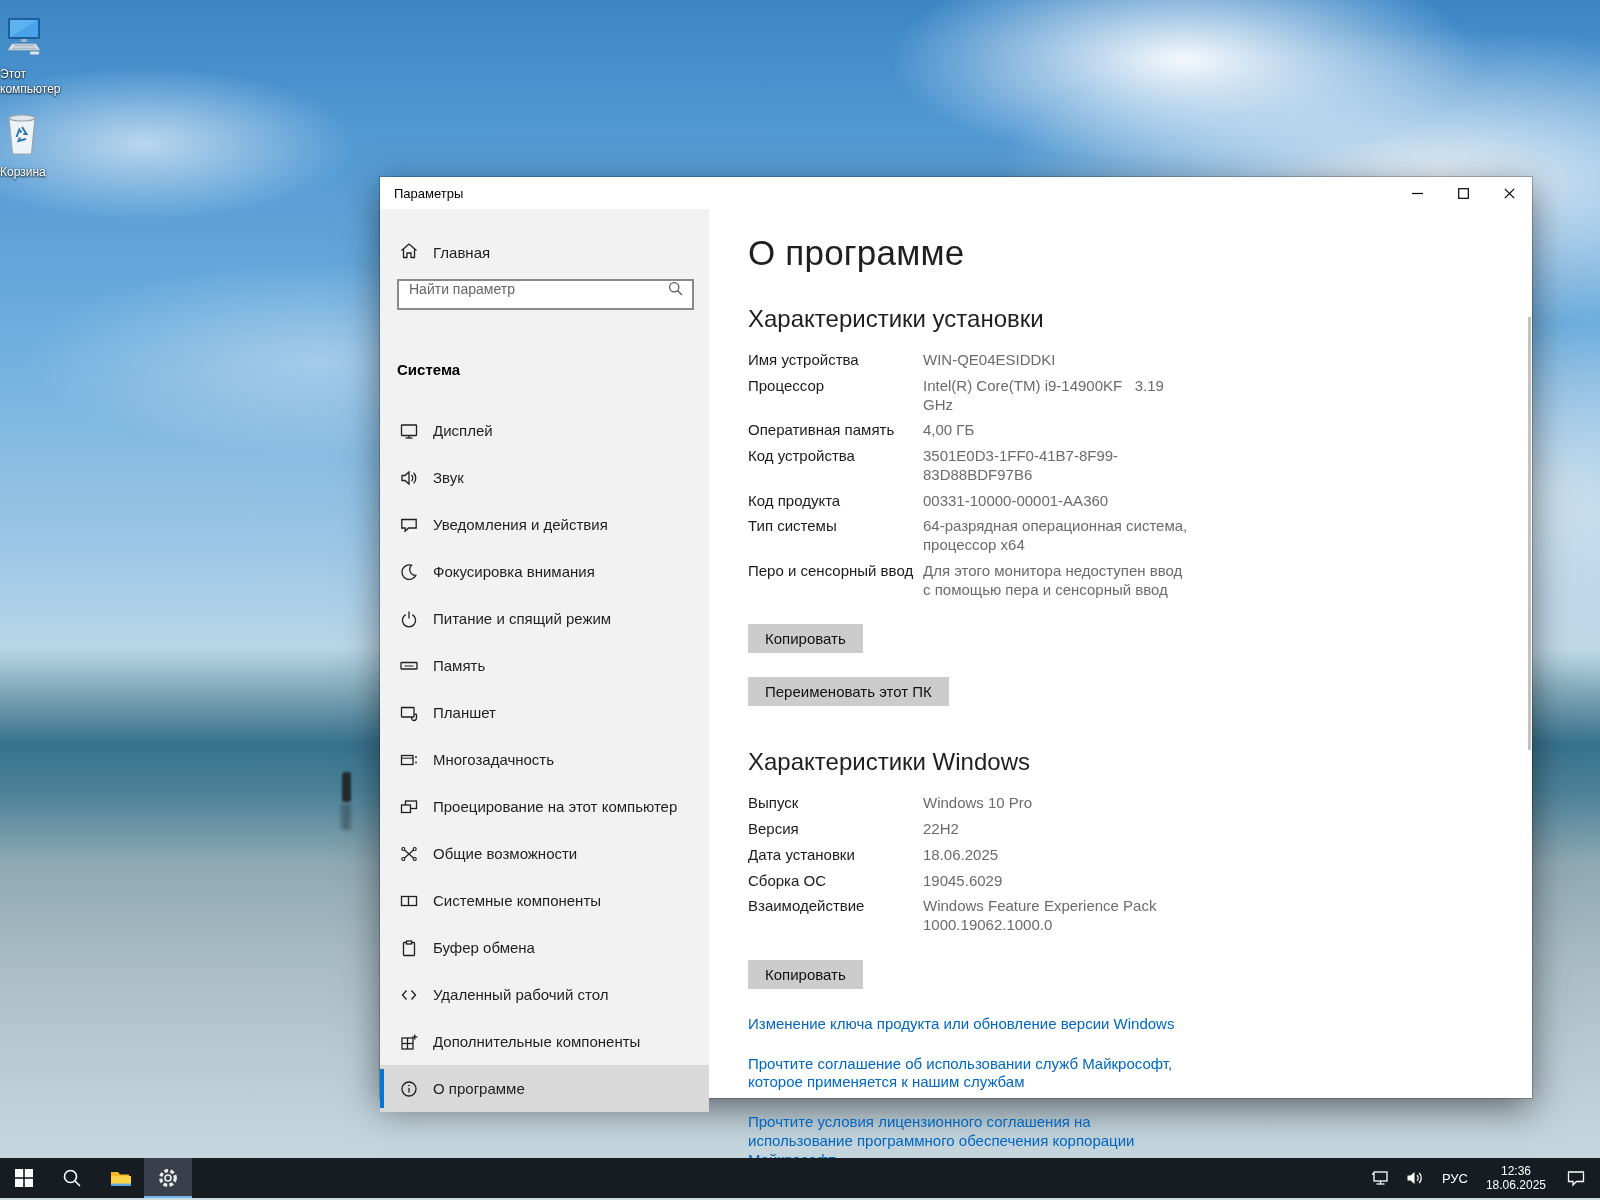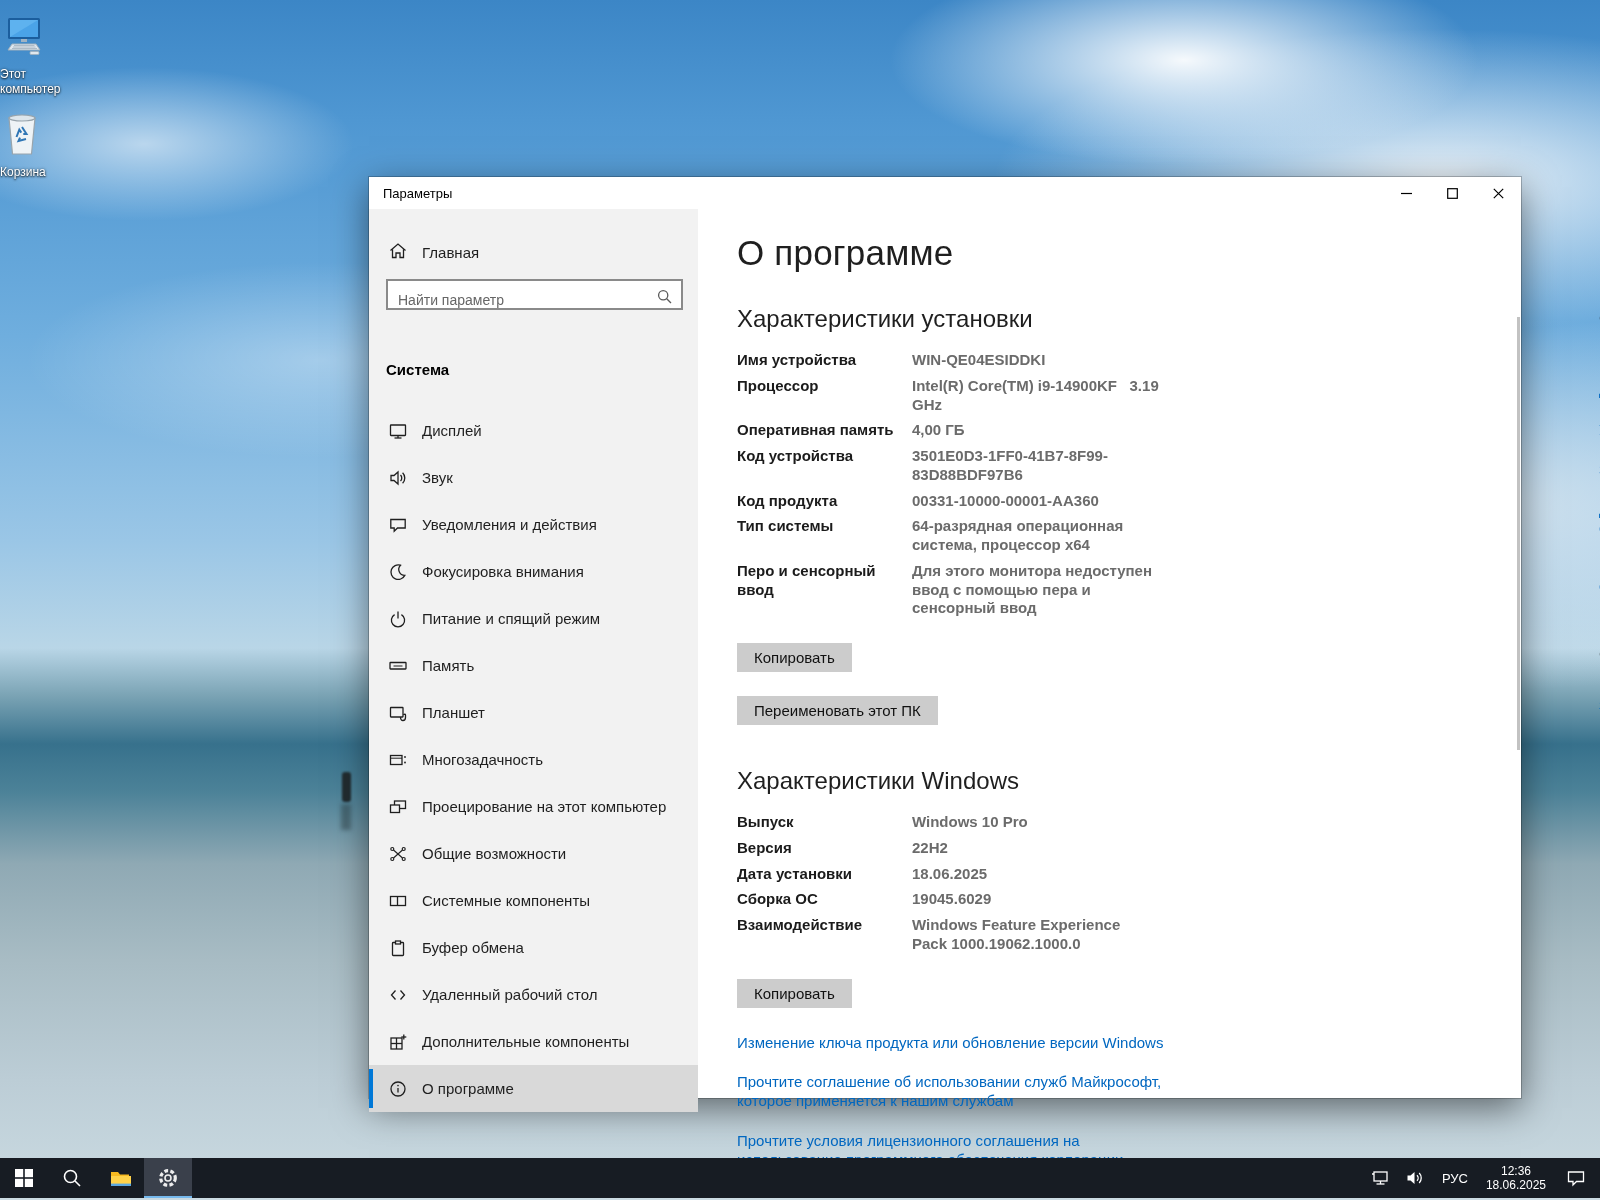--- a/index.html
+++ b/index.html
@@ -19,50 +19,50 @@
   }
   .person-silhouette { position:absolute; left:342px; top:772px; width:9px; height:30px; background:#222c30; border-radius:3px; filter:blur(1px); }
   .person-reflection { position:absolute; left:341px; top:804px; width:10px; height:26px; background:rgba(40,55,60,.45); filter:blur(2px); }
 
   
   .desktop-icon { position:absolute; width:80px; text-align:left; color:#fff; font-size:12px; line-height:1.25;
     text-shadow:0 1px 2px rgba(0,0,0,.85), 0 0 3px rgba(0,0,0,.5); cursor:default; }
   .desktop-icon .ic { display:block; margin:0 auto 3px; }
 
   
-  .win { position:absolute; left:369px; top:177px; width:1152px; height:921px; background:#fff;
+  .win { position:absolute; left:380px; top:177px; width:1152px; height:921px; background:#fff;
     box-shadow:0 10px 34px rgba(0,0,0,.5), 0 0 0 1px rgba(0,0,0,.22); }
   .titlebar { position:absolute; top:0; left:0; right:0; height:32px; }
   .win-title { position:absolute; left:14px; top:9px; font-size:13px; color:#000; }
   .caption-btns { position:absolute; right:0; top:0; display:flex; }
   .cap-btn { width:46px; height:32px; display:flex; align-items:center; justify-content:center; color:#000; font-size:13px; }
   .cap-btn svg { display:block; }
 
   
   .sidebar { position:absolute; left:0; top:32px; bottom:0; width:329px; background:#f2f2f2; }
   .side-home { position:absolute; left:0; top:23px; height:40px; width:100%; display:flex; align-items:center; font-size:15px; color:#1f1f1f; }
   .side-home .s-icon { margin:0 14px 0 19px; }
   .search-box { position:absolute; left:17px; top:70px; width:297px; height:31px; background:#fff; border:2px solid #8a8a8a;
-    display:flex; align-items:flex-end; }
+    display:flex; align-items:flex-start; }
   .search-box input { border:0; outline:0; flex:1; font-size:14px; color:#333; padding:0 6px 0 10px; font-family:inherit; background:transparent; }
   .search-box input::placeholder { color:#666; }
   .search-box .mag { margin-right:9px; }
   .side-section { position:absolute; left:17px; top:152px; font-size:15px; font-weight:700; color:#000; }
   .side-list { position:absolute; left:0; top:198px; right:0; }
   .side-item { position:relative; height:47px; display:flex; align-items:center; font-size:15px; color:#1f1f1f; cursor:default; }
   .side-item .s-icon { margin:0 14px 0 19px; width:20px; height:20px; flex:0 0 20px; }
   .side-item.selected { background:#d9d9d9; }
   .side-item.selected::before { content:""; position:absolute; left:0; top:4px; bottom:4px; width:4px; background:var(--accent,#0078d7); }
 
   
   .content { position:absolute; left:329px; top:32px; right:0; bottom:0; background:#fff; }
   .page-title { position:absolute; left:39px; top:24px; font-size:35px; font-weight:300; color:#1f1f1f; letter-spacing:.2px; }
   .main-col { position:absolute; left:39px; top:96px; width:540px; }
   .sec-title { font-size:24px; font-weight:300; color:#1f1f1f; margin-bottom:18px; }
-  .spec-row { display:flex; margin-bottom:7px;font-weight:bold; }
+  .spec-row { display:flex; margin-bottom:7px; }
   .spec-label { width:175px; flex:0 0 175px; font-size:15px; color:#1b1b1b; line-height:1.25; }
   .spec-value { font-size:15px; color:#6b6b6b; line-height:1.25; max-width:265px; white-space:pre-wrap; }
   .btn { display:inline-block; background:#cccccc; border:0; font-family:inherit; font-size:15px; color:#111; padding:6px 17px; cursor:default; }
   .gap-sm { height:18px; } .gap-md { height:24px; } .gap-lg { height:42px; }
   .page-link { display:block; font-size:15px; color:var(--link,#0067c0); line-height:1.25; margin-bottom:21px; max-width:445px; text-decoration:none; }
 
   
   .right-col { position:absolute; left:901px; top:100px; width:245px; }
   .right-title { font-size:15px; color:#1b1b1b; margin-bottom:15px; }
   .right-link { display:block; font-size:15px; color:var(--link,#0067c0); line-height:1.2; margin-bottom:22px; text-decoration:none; }

